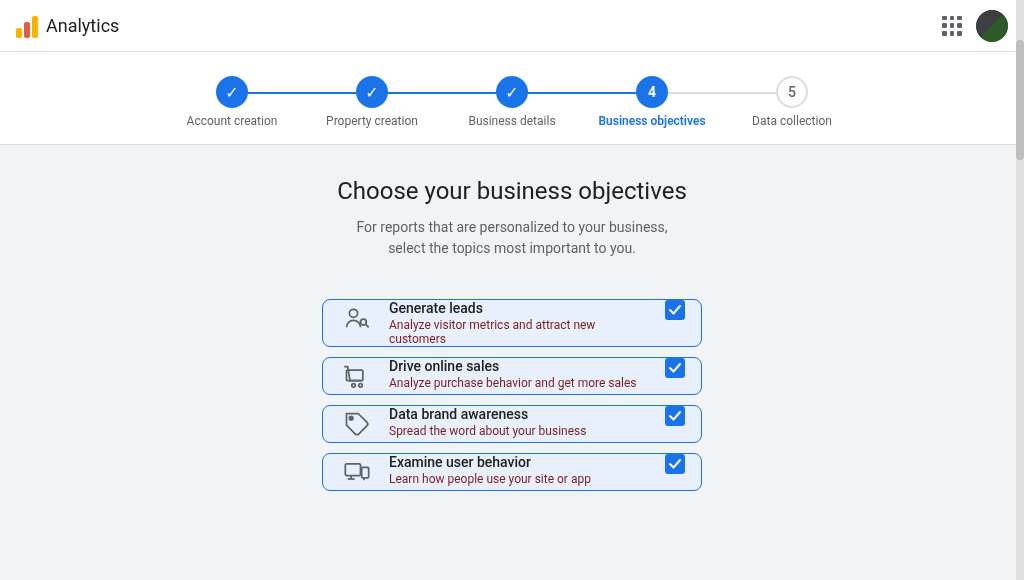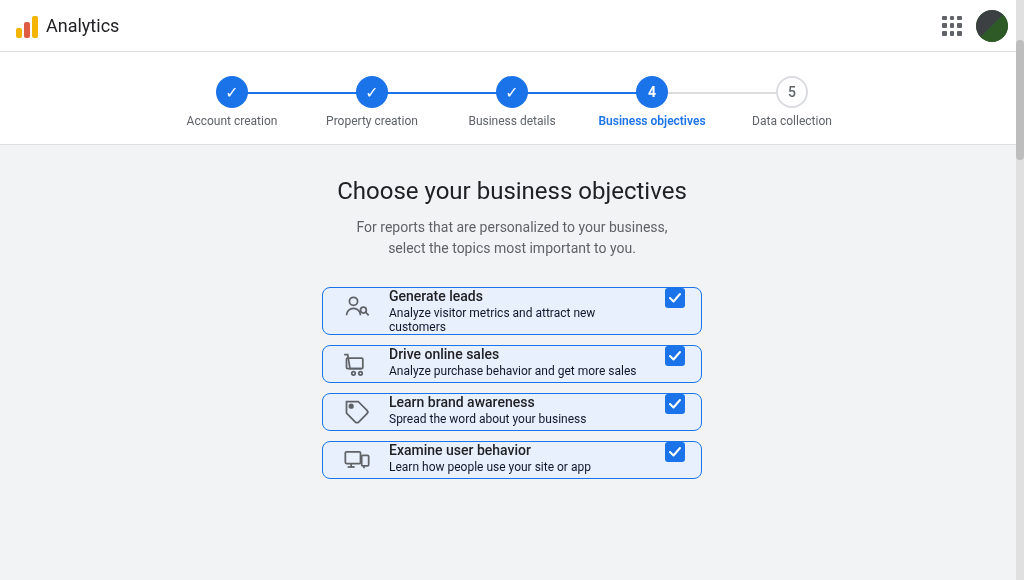--- a/index.html
+++ b/index.html
@@ -162,21 +162,21 @@
       font-size: 24px;
       font-weight: 400;
       color: #202124;
       margin-bottom: 12px;
     }
     .page-subtitle {
       font-size: 14px;
       color: #5f6368;
       text-align: center;
       line-height: 1.5;
-      margin-bottom: 28px;
+      margin-bottom: 40px;
     }
 
     
     .objectives-list {
       width: 100%;
       max-width: 380px;
       display: flex;
       flex-direction: column;
       gap: 10px;
     }
@@ -207,21 +207,21 @@
       flex: 1;
     }
     .objective-title {
       font-size: 14px;
       font-weight: 500;
       color: #202124;
       margin-bottom: 2px;
     }
     .objective-desc {
       font-size: 12px;
-      color: #0f172a;
+      color: #7f1d1d;
     }
     .objective-checkbox {
       width: 20px;
       height: 20px;
       border-radius: 3px;
       background: #1a73e8;
       display: flex;
       align-items: center;
       justify-content: center;
       flex-shrink: 0;
@@ -372,21 +372,21 @@
     </div>
 
     <div class="objective-card selected">
       <div class="objective-icon">
         <svg width="28" height="28" viewBox="0 0 24 24" fill="none" stroke="#5f6368" stroke-width="1.5">
           <path d="M20.59 13.41l-7.17 7.17a2 2 0 01-2.83 0L3 13V3h10l7.59 7.59a2 2 0 010 2.82z"></path>
           <circle cx="7" cy="7" r="1.5" fill="#5f6368"></circle>
         </svg>
       </div>
       <div class="objective-text">
-        <div class="objective-title">Learn brand awareness</div>
+        <div class="objective-title">Data brand awareness</div>
         <div class="objective-desc">Spread the word about your business</div>
       </div>
       <div class="objective-checkbox">
         <svg viewBox="0 0 14 14" fill="none">
           <polyline points="2,7 5.5,10.5 12,3" stroke="white" stroke-width="2" stroke-linecap="round" stroke-linejoin="round"></polyline>
         </svg>
       </div>
     </div>
 
     <div class="objective-card selected">

